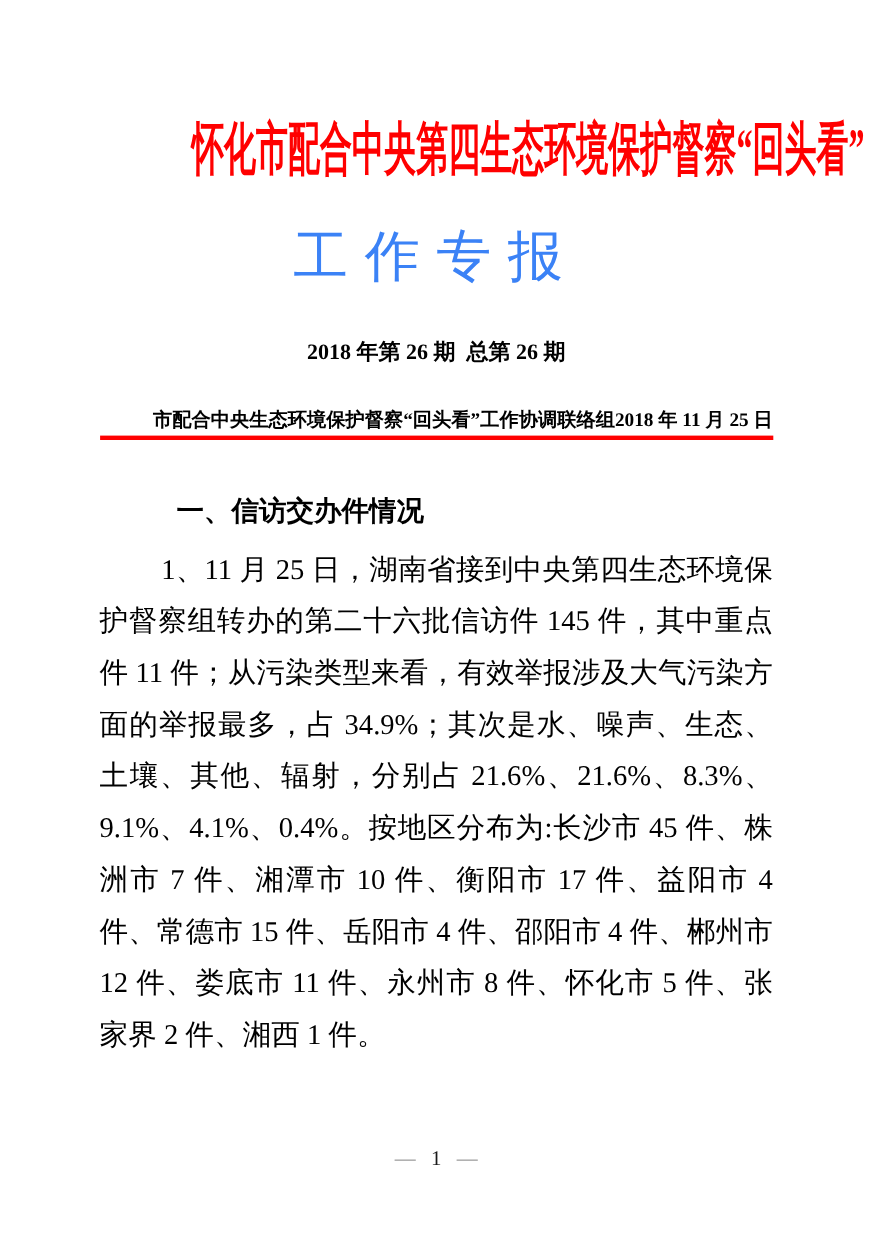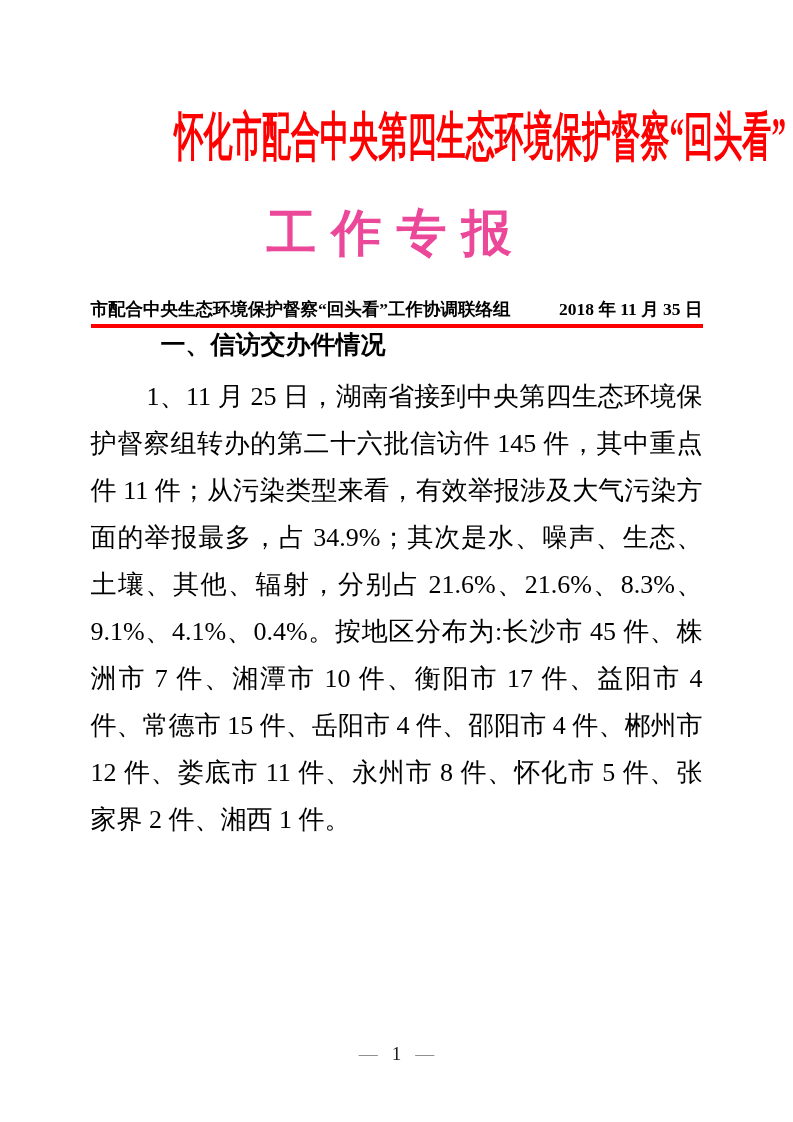--- a/index.html
+++ b/index.html
@@ -27,58 +27,59 @@
     font-weight: bold;
     color: #ff0000;
     transform: scaleX(0.56);
     transform-origin: 50% 50%;
   }
   .doc-title-2 {
     margin-top: 36px;
     text-align: center;
     font-size: 50px;
     line-height: 58px;
-    font-weight: bold;
-    color: #ec4899;
+    font-weight: normal;
+    color: #3b82f6;
     letter-spacing: 15px;
     white-space: nowrap;
   }
   
   .issue-info {
     margin-top: 44px;
     text-align: center;
     font-size: 20px;
     line-height: 28px;
     font-weight: bold;
     white-space: pre;
   }
   
   .byline {
     width: 612px;
     margin: 34px auto 0 auto;
     display: flex;
-    justify-content: space-between;
+    justify-content: flex-end;
     align-items: baseline;
     font-size: 17.5px;
     line-height: 26px;
     font-weight: bold;
     white-space: nowrap;
   }
   .red-rule {
     width: 612px;
     height: 4px;
     margin: 2px auto 0 auto;
     background: #ff0000;
   }
   
   .content {
     width: 612px;
     margin: 0 auto;
   }
   .section-heading {
+    margin-top: 49px;
     padding-left: 70px;
     font-family: "Liberation Sans", "DejaVu Sans", sans-serif;
     font-weight: bold;
     font-size: 25px;
     line-height: 32px;
   }
   .body-paragraph {
     margin: 0;
     font-size: 26px;
     line-height: 47px;
@@ -105,24 +106,25 @@
 </style>
 </head>
 <body>
 
 <div class="page">
 
   <div class="doc-title-1">怀化市配合中央第四生态环境保护督察“回头看”</div>
 
   <div class="doc-title-2">工作专报</div>
 
+  <div class="issue-info">2018 年第 26 期  总第 26 期</div>
 
   <div class="byline">
     <span>市配合中央生态环境保护督察“回头看”工作协调联络组</span>
-    <span>2018 年 11 月 35 日</span>
+    <span>2018 年 11 月 25 日</span>
   </div>
 
   <div class="red-rule"></div>
 
   <div class="content">
     <div class="section-heading">一、信访交办件情况</div>
 
     <p class="body-paragraph first">1、11 月 25 日，湖南省接到中央第四生态环境保护督察组转办的第二十六批信访件 145 件，其中重点件 11 件；从污染类型来看，有效举报涉及大气污染方面的举报最多，占 34.9%；其次是水、噪声、生态、土壤、其他、辐射，分别占 21.6%、21.6%、8.3%、9.1%、4.1%、0.4%。按地区分布为:长沙市 45 件、株洲市 7 件、湘潭市 10 件、衡阳市 17 件、益阳市 4 件、常德市 15 件、岳阳市 4 件、邵阳市 4 件、郴州市 12 件、娄底市 11 件、永州市 8 件、怀化市 5 件、张家界 2 件、湘西 1 件。</p>
 
   </div>

